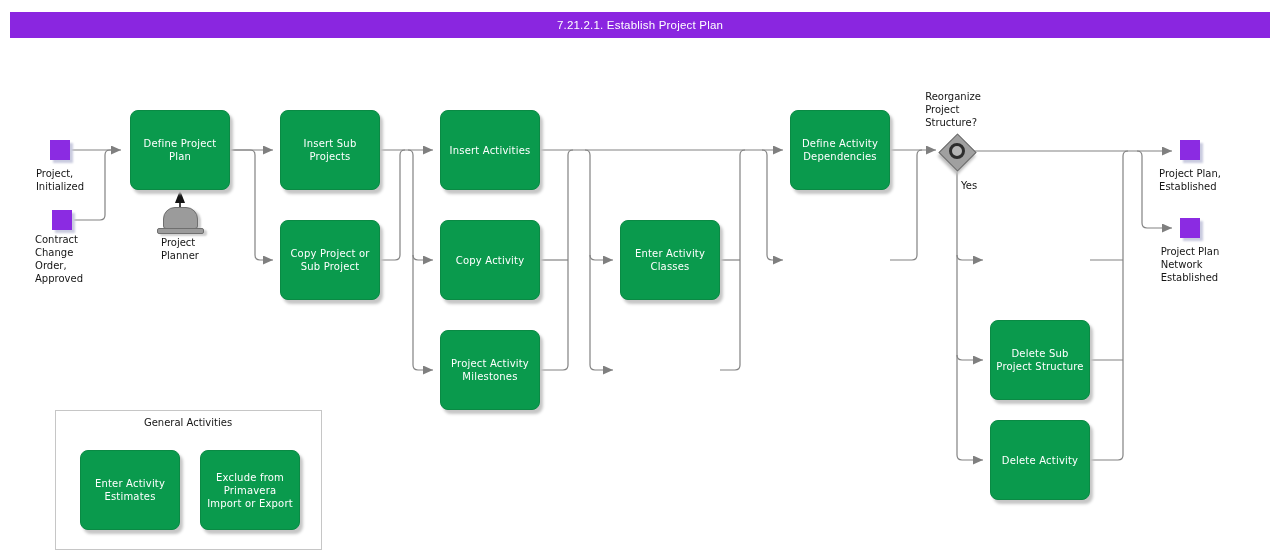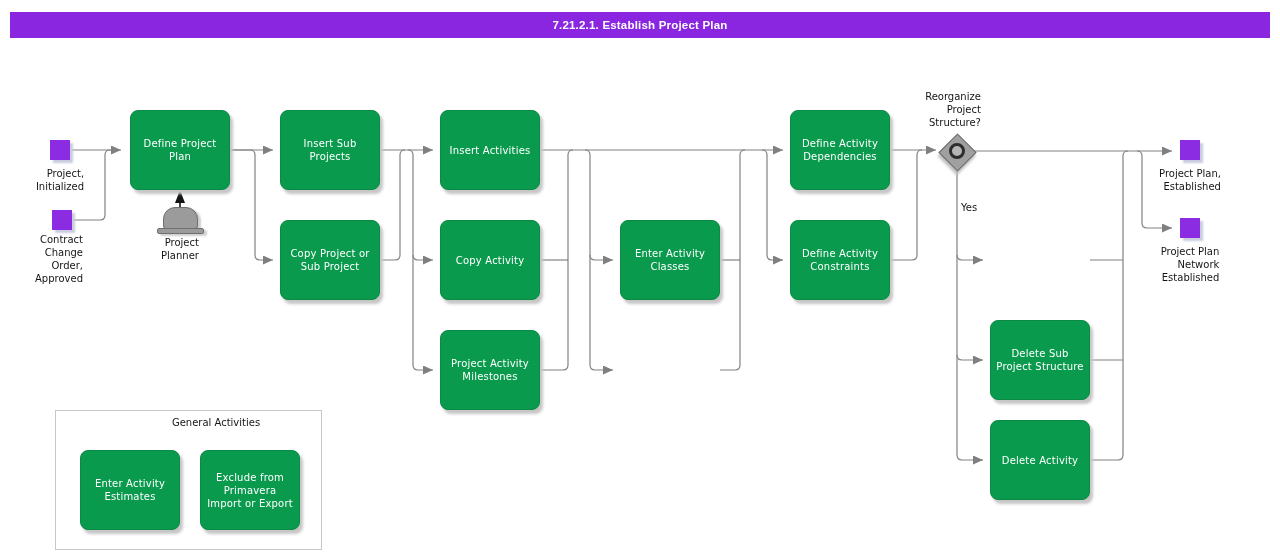--- a/index.html
+++ b/index.html
@@ -3,38 +3,38 @@
 <meta charset="utf-8">
 <style>
   html,body{margin:0;padding:0;background:#ffffff;}
   #canvas{
     position:relative;width:1280px;height:560px;background:#ffffff;overflow:hidden;
     font-family:"DejaVu Sans","Liberation Sans",sans-serif;
   }
   .banner{
     position:absolute;left:10px;top:12px;width:1260px;height:26px;background:#8a26e0;
     color:#ffffff;display:flex;align-items:center;justify-content:center;
-    font-family:"Liberation Sans",sans-serif;font-size:11.5px;font-weight:bold;letter-spacing:.2px;
+    font-family:"Liberation Sans",sans-serif;font-size:11.5px;font-weight:normal;letter-spacing:.2px;
   }
   .wires{position:absolute;left:0;top:0;pointer-events:none;}
   .task{
     position:absolute;width:100px;height:80px;background:#0a9a4d;border:1px solid #0a8a44;
     border-radius:8px;color:#ffffff;display:flex;align-items:center;justify-content:center;
     text-align:center;font-size:10px;line-height:13px;letter-spacing:.2px;
     box-shadow:3px 4px 3px #c6c6c6;box-sizing:border-box;padding:4px;cursor:pointer;
   }
   .event{
     position:absolute;width:20px;height:20px;background:#8b2be2;
     box-shadow:3px 3px 2px #c9cbdf;cursor:pointer;
   }
   .lbl{
-    position:absolute;font-size:10px;line-height:13px;color:#151515;text-align:right;
+    position:absolute;font-size:10px;line-height:13px;color:#151515;text-align:left;
     white-space:pre-line;transform:translateX(-50%);
   }
-  .lbl.left{transform:none;text-align:left;margin-top:22px;}
+  .lbl.left{transform:none;text-align:left;}
   .diamond{
     position:absolute;left:944px;top:139px;width:25px;height:25px;background:#a0a0a0;
     border:1px solid #6b6b6b;transform:rotate(45deg);box-shadow:2px 3px 3px #bdbdbd;cursor:pointer;
   }
   .diamond-ring{
     position:absolute;left:949px;top:143px;width:16px;height:16px;border-radius:50%;
     border:3px solid #2d2d2d;background:#b5b5b5;box-sizing:border-box;
   }
   .hat-dome{
     position:absolute;left:163px;top:207px;width:35px;height:22px;background:#9b9b9b;
@@ -44,21 +44,21 @@
   .hat-base{
     position:absolute;left:157px;top:228px;width:47px;height:6px;background:#9b9b9b;
     border:1px solid #6f6f6f;border-radius:2px;box-shadow:3px 2px 2px #cfcfcf;box-sizing:border-box;
   }
   .group-box{
     position:absolute;left:55px;top:410px;width:265px;height:138px;background:#ffffff;
     border:1px solid #c6c6c6;
   }
   .group-title{
     position:absolute;left:188px;top:417px;transform:translateX(-50%);
-    font-size:10px;color:#151515;white-space:nowrap;margin-left:28px;
+    font-size:10px;color:#151515;white-space:nowrap;
   }
 </style>
 </head>
 <body>
 
 <div id="canvas">
 
   <div class="banner">
     <span>7.21.2.1. Establish Project Plan</span>
   </div>
@@ -139,23 +139,20 @@
   </div>
   <div class="task" style="left:440px;top:330px">
     <span>Project Activity Milestones</span>
   </div>
   <div class="task" style="left:620px;top:220px">
     <span>Enter Activity Classes</span>
   </div>
   <div class="task" style="left:790px;top:110px">
     <span>Define Activity Dependencies</span>
   </div>
-  <div class="task" style="left:790px;top:220px">
-    <span>Define Activity Constraints</span>
-  </div>
   <div class="task" style="left:990px;top:320px">
     <span>Delete Sub Project Structure</span>
   </div>
   <div class="task" style="left:990px;top:420px">
     <span>Delete Activity</span>
   </div>
 
   <div class="diamond"></div>
   <div class="diamond-ring"></div>
   <div class="lbl" style="left:953px;top:90px">Reorganize

